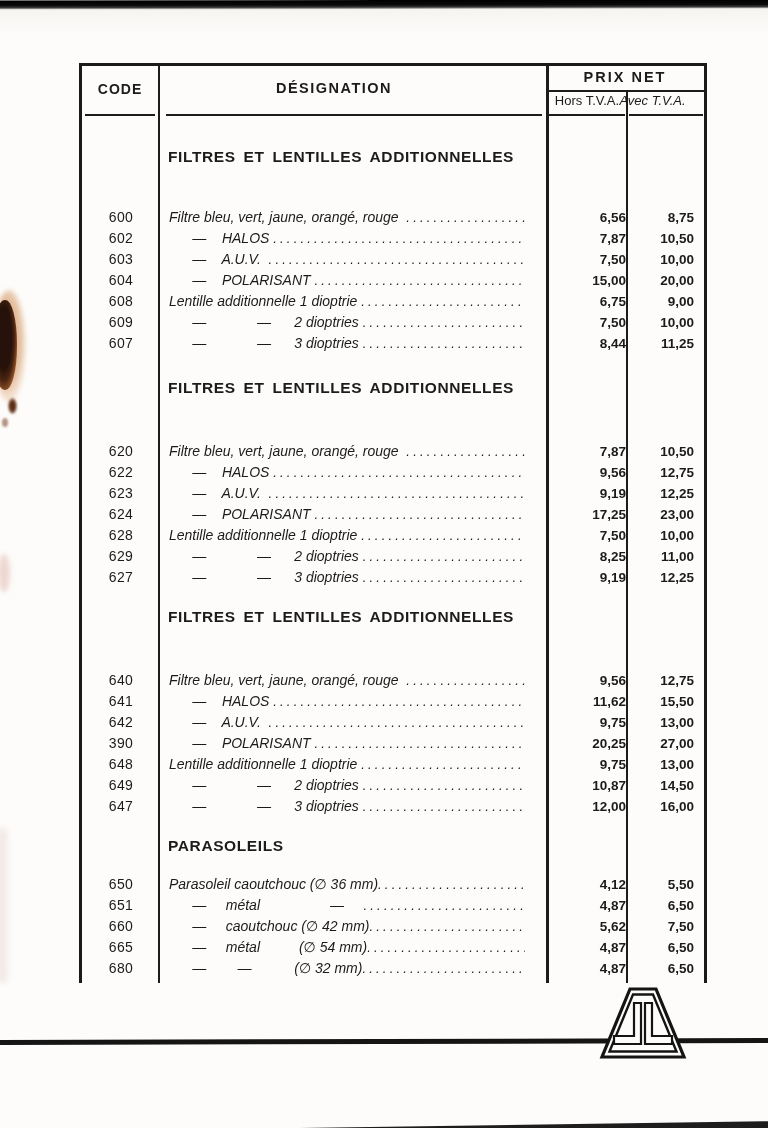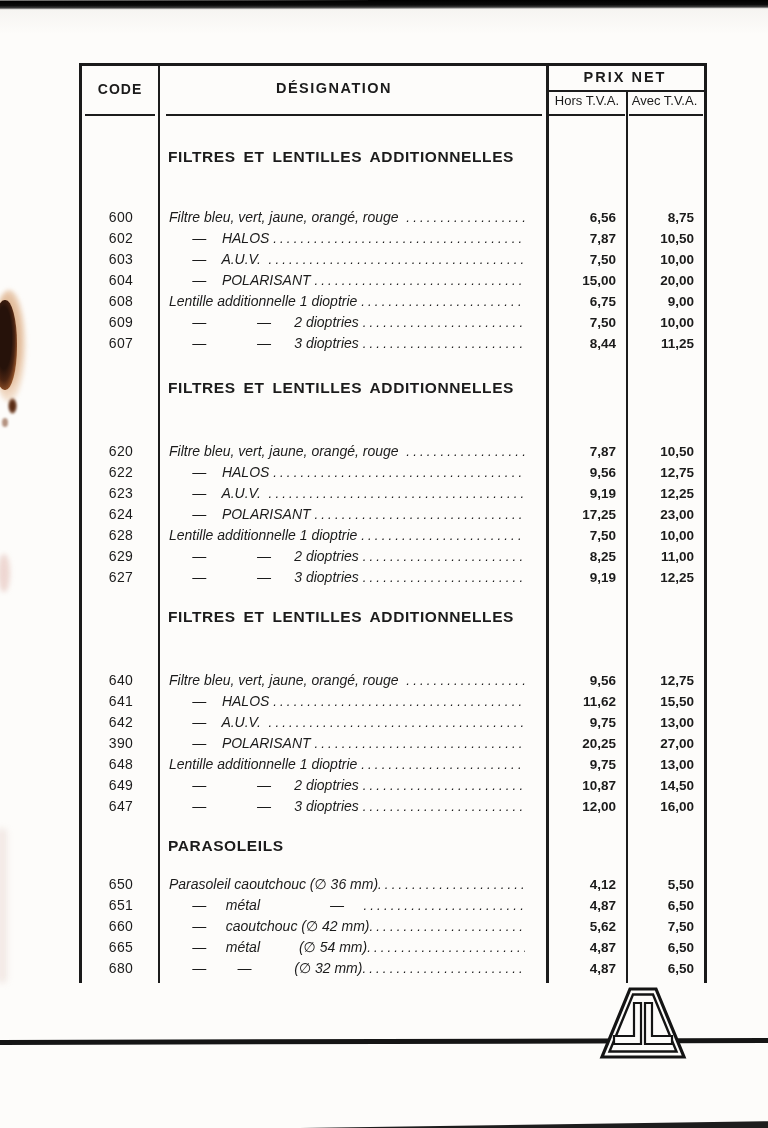--- a/index.html
+++ b/index.html
@@ -44,37 +44,37 @@
   .u-hors{left:467px;top:48px;width:76px;}
   .u-avec{left:547px;top:48px;width:74px;}
 
   
   .hdr{position:absolute;text-align:center;font-weight:bold;}
   .hdr-code{left:0;width:76px;top:15px;font-size:14px;letter-spacing:1px;}
   .hdr-desig{left:78px;width:348px;top:14px;font-size:14.5px;letter-spacing:1.5px;}
   .hdr-prix{left:464px;right:0;top:3px;font-size:14.5px;letter-spacing:2px;}
   .hdr-sub{font-weight:normal;font-size:13px;letter-spacing:0;top:27px;}
   .hdr-hors{left:465px;width:80px;}
-  .hdr-avec{left:538px;width:89px;}
+  .hdr-avec{left:526px;width:89px;font-style:italic;}
 
   
   .sec-head{position:absolute;left:86px;right:12px;}
   .sec-title{font-weight:bold;font-size:15.5px;letter-spacing:.6px;word-spacing:3px;line-height:19px;}
   .sec-sub{font-weight:bold;font-size:14.5px;letter-spacing:.2px;line-height:23px;}
   .sh0{top:81px}.sh1{top:312px}.sh2{top:541px}.sh3{top:770px}
 
   
   .rows{position:absolute;left:0;right:0;}
   .sr0{top:141px}.sr1{top:375px}.sr2{top:604px}.sr3{top:808px}
   .row{display:flex;height:21px;line-height:21px;}
   .c{width:78px;text-align:center;font-size:14px;letter-spacing:.3px;}
   .d{width:386px;box-sizing:border-box;padding-left:9px;padding-right:21px;display:flex;overflow:hidden;font-style:italic;}
   .t{white-space:pre;font-size:14px;}
   .dots{flex:1;overflow:hidden;white-space:nowrap;font-size:13px;letter-spacing:3.2px;}
-  .h{width:82px;box-sizing:border-box;text-align:right;padding-right:12px;font-weight:bold;font-size:13.5px;}
+  .h{width:82px;box-sizing:border-box;text-align:right;padding-right:2px;font-weight:bold;font-size:13.5px;}
   .a{flex:1;box-sizing:border-box;text-align:right;padding-right:10px;font-weight:bold;font-size:13.5px;}
 
   
   .midrule{position:absolute;left:-4px;right:-4px;top:1039px;height:5px;background:#151515;border-radius:3px;transform:rotate(-.15deg);}
   .logo{position:absolute;left:599px;top:986px;width:88px;height:74px;}
 </style>
 </head>
 <body>
 
 <div class="page">

